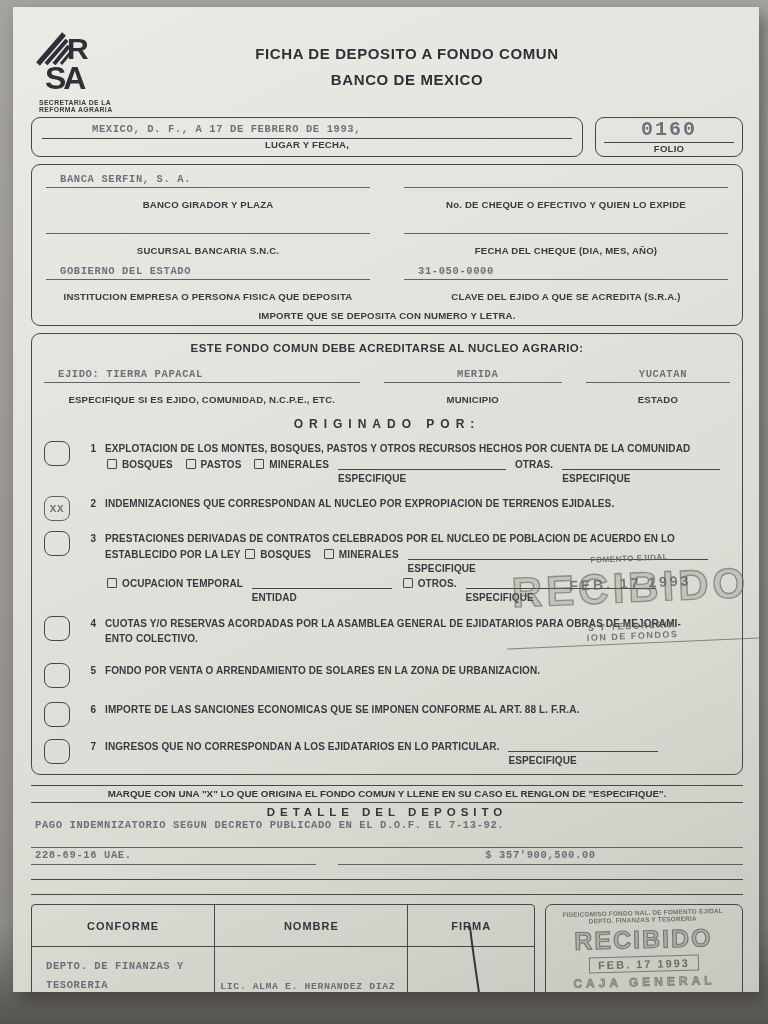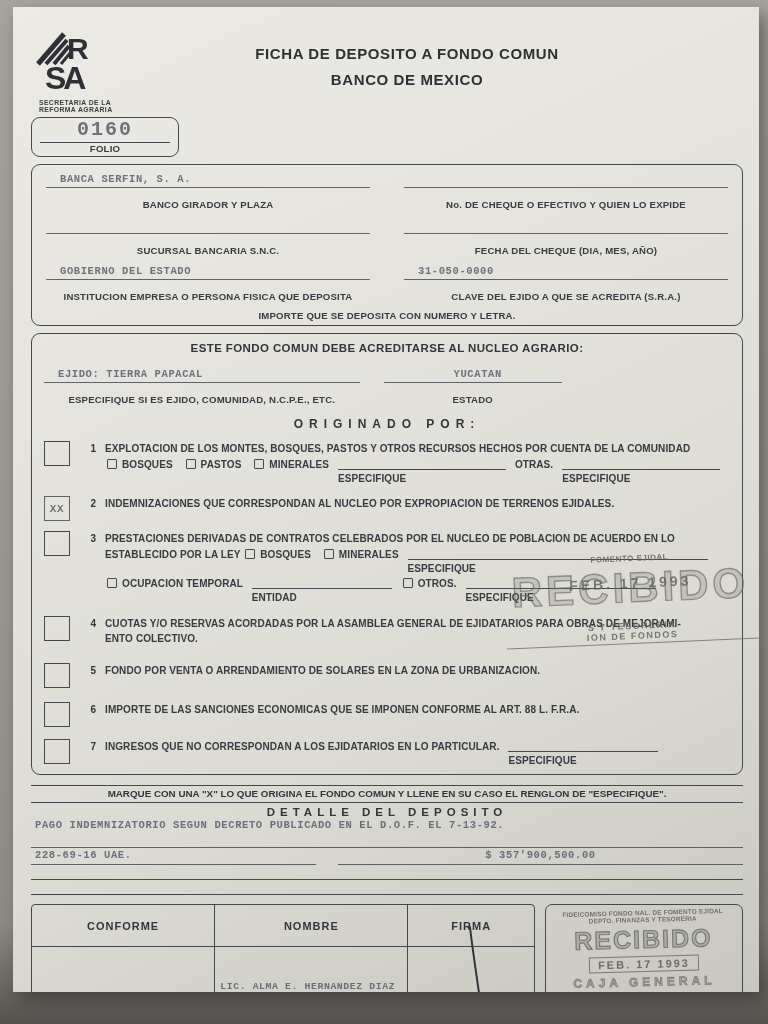--- a/index.html
+++ b/index.html
@@ -46,21 +46,21 @@
   .amount .lbl { text-align:center; margin-top:1px; }
 
   
   .nucleobox { margin-top:7px; padding:8px 12px 6px 12px; position:relative; }
   .nheading { font-size:11.5px; font-weight:bold; text-align:center; letter-spacing:.4px; }
   .nfields { display:grid; grid-template-columns:46% 26% 21%; column-gap:24px; margin-top:14px; }
   .oheading { font-size:12px; font-weight:bold; text-align:center; letter-spacing:6px; margin-top:12px; }
 
   .items { margin-top:8px; }
   .item { display:flex; margin-top:10px; }
-  .cb { width:26px; height:25px; border:1.8px solid #46474c; border-radius:0; flex:none;
+  .cb { width:26px; height:25px; border:1.8px solid #46474c; border-radius:8px; flex:none;
         font-family:"Liberation Mono",monospace; font-weight:bold; color:#565966; font-size:11px;
         display:flex; align-items:center; justify-content:center; }
   .numcol { width:14px; text-align:right; margin:2px 9px 0 12px; font-size:10px; font-weight:bold; flex:none; }
   .itxt { flex:1; font-size:10px; font-weight:bold; color:#393a40; line-height:1.55; letter-spacing:.1px; }
   .scb { display:inline-block; width:10px; height:10px; border:1.4px solid #46474c; border-radius:1px;
          vertical-align:-1px; margin:0 5px 0 2px; }
   .inl { display:inline-flex; flex-direction:column; vertical-align:top; margin:0 6px; }
   .inl .ul { border-bottom:1.2px solid #46474c; height:13px; }
   .inl .sl { font-size:10px; font-weight:bold; text-align:left; padding-top:1px; }
 
@@ -136,20 +136,25 @@
         <div class="logoline">REFORMA AGRARIA</div>
       </div>
       <div class="titles">
         <div class="t1">FICHA DE DEPOSITO A FONDO COMUN</div>
         <div class="t2">BANCO DE MEXICO</div>
       </div>
       <div class="hdr-spacer"></div>
     </div>
 
     <div class="row1">
+      <div class="rbox datebox">
+        <div class="type dateval">MEXICO, D. F., A 17 DE FEBRERO DE 1993,</div>
+        <div class="fldline"></div>
+        <div class="lbl center">LUGAR Y FECHA,</div>
+      </div>
       <div class="rbox foliobox">
         <div class="type folioval">0160</div>
         <div class="fldline"></div>
         <div class="lbl center">FOLIO</div>
       </div>
     </div>
 
     <div class="rbox bankbox">
       <div class="bgrid">
         <div class="fld">
@@ -181,20 +186,24 @@
         <div class="lbl">IMPORTE QUE SE DEPOSITA CON NUMERO Y LETRA.</div>
       </div>
     </div>
 
     <div class="rbox nucleobox">
       <div class="nheading">ESTE FONDO COMUN DEBE ACREDITARSE AL NUCLEO AGRARIO:</div>
       <div class="nfields">
         <div class="fld">
           <div class="val type">EJIDO: TIERRA PAPACAL</div>
           <div class="lbl">ESPECIFIQUE SI ES EJIDO, COMUNIDAD, N.C.P.E., ETC.</div>
+        </div>
+        <div class="fld">
+          <div class="val type center">MERIDA</div>
+          <div class="lbl center">MUNICIPIO</div>
         </div>
         <div class="fld">
           <div class="val type center">YUCATAN</div>
           <div class="lbl center">ESTADO</div>
         </div>
       </div>
       <div class="oheading">ORIGINADO POR:</div>
 
       <div class="items">
 
@@ -301,20 +310,24 @@
         <div class="scell shead">CONFORME</div>
         <div class="scell shead">NOMBRE</div>
         <div class="scell shead last">FIRMA</div>
         <div class="scell"></div>
         <div class="scell"></div>
         <div class="scell last"></div>
         <div class="scell bot"></div>
         <div class="scell bot"></div>
         <div class="scell bot last"></div>
 
+        <div class="conforme-typed type">
+          <div>DEPTO. DE FINANZAS Y</div>
+          <div>TESORERIA</div>
+        </div>
         <div class="nombre-typed type" style="left:37.5%">LIC. ALMA E. HERNANDEZ DIAZ</div>
 
         <svg class="sigsvg" viewBox="0 0 132 150">
           <g stroke="#33343a" stroke-width="2" fill="none" stroke-linecap="round">
             <path d="M74,8 C78,44 86,88 88,116"></path>
             <path d="M12,122 C46,108 96,128 118,100"></path>
             <path d="M6,132 C52,140 102,120 122,128"></path>
             <path d="M40,136 C70,142 100,134 112,124"></path>
           </g>
         </svg>

